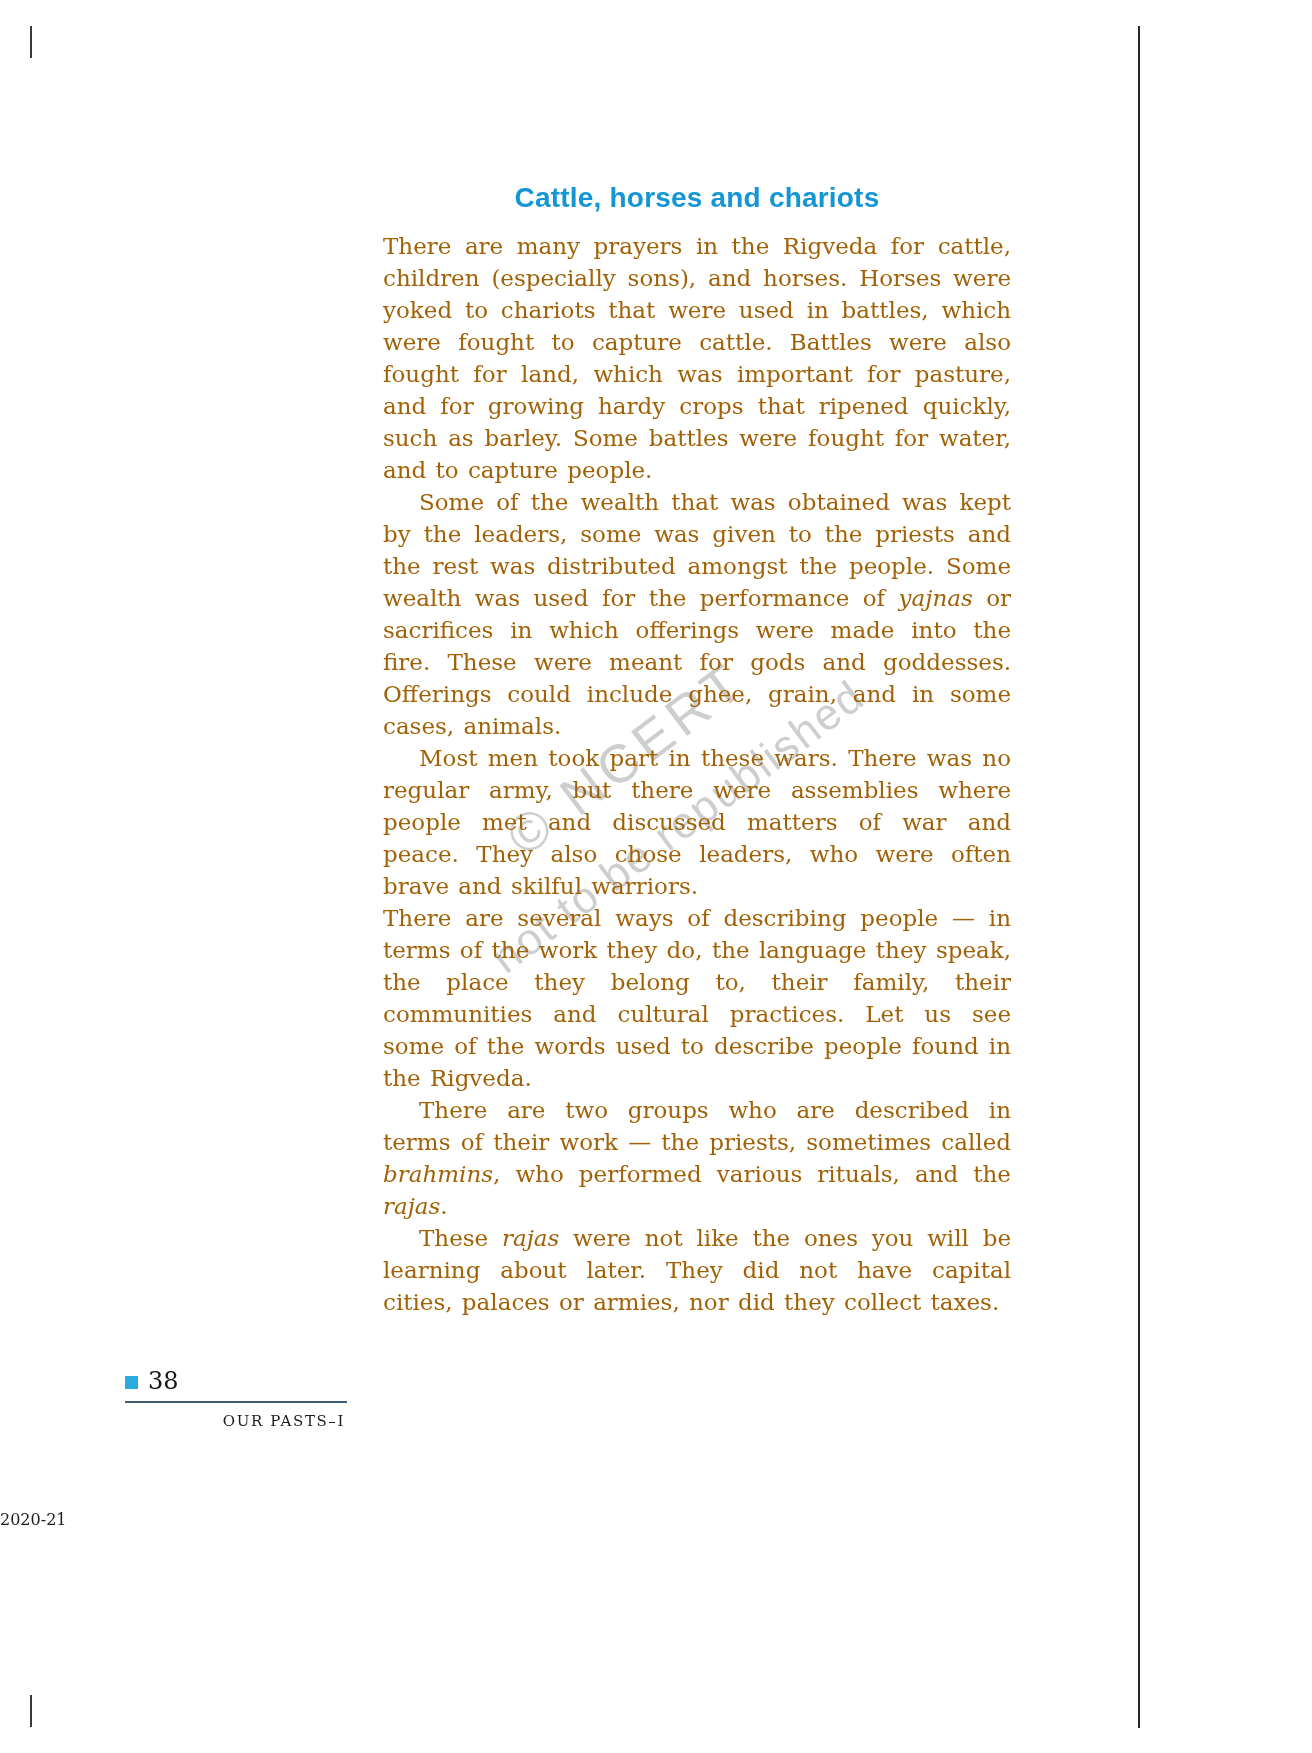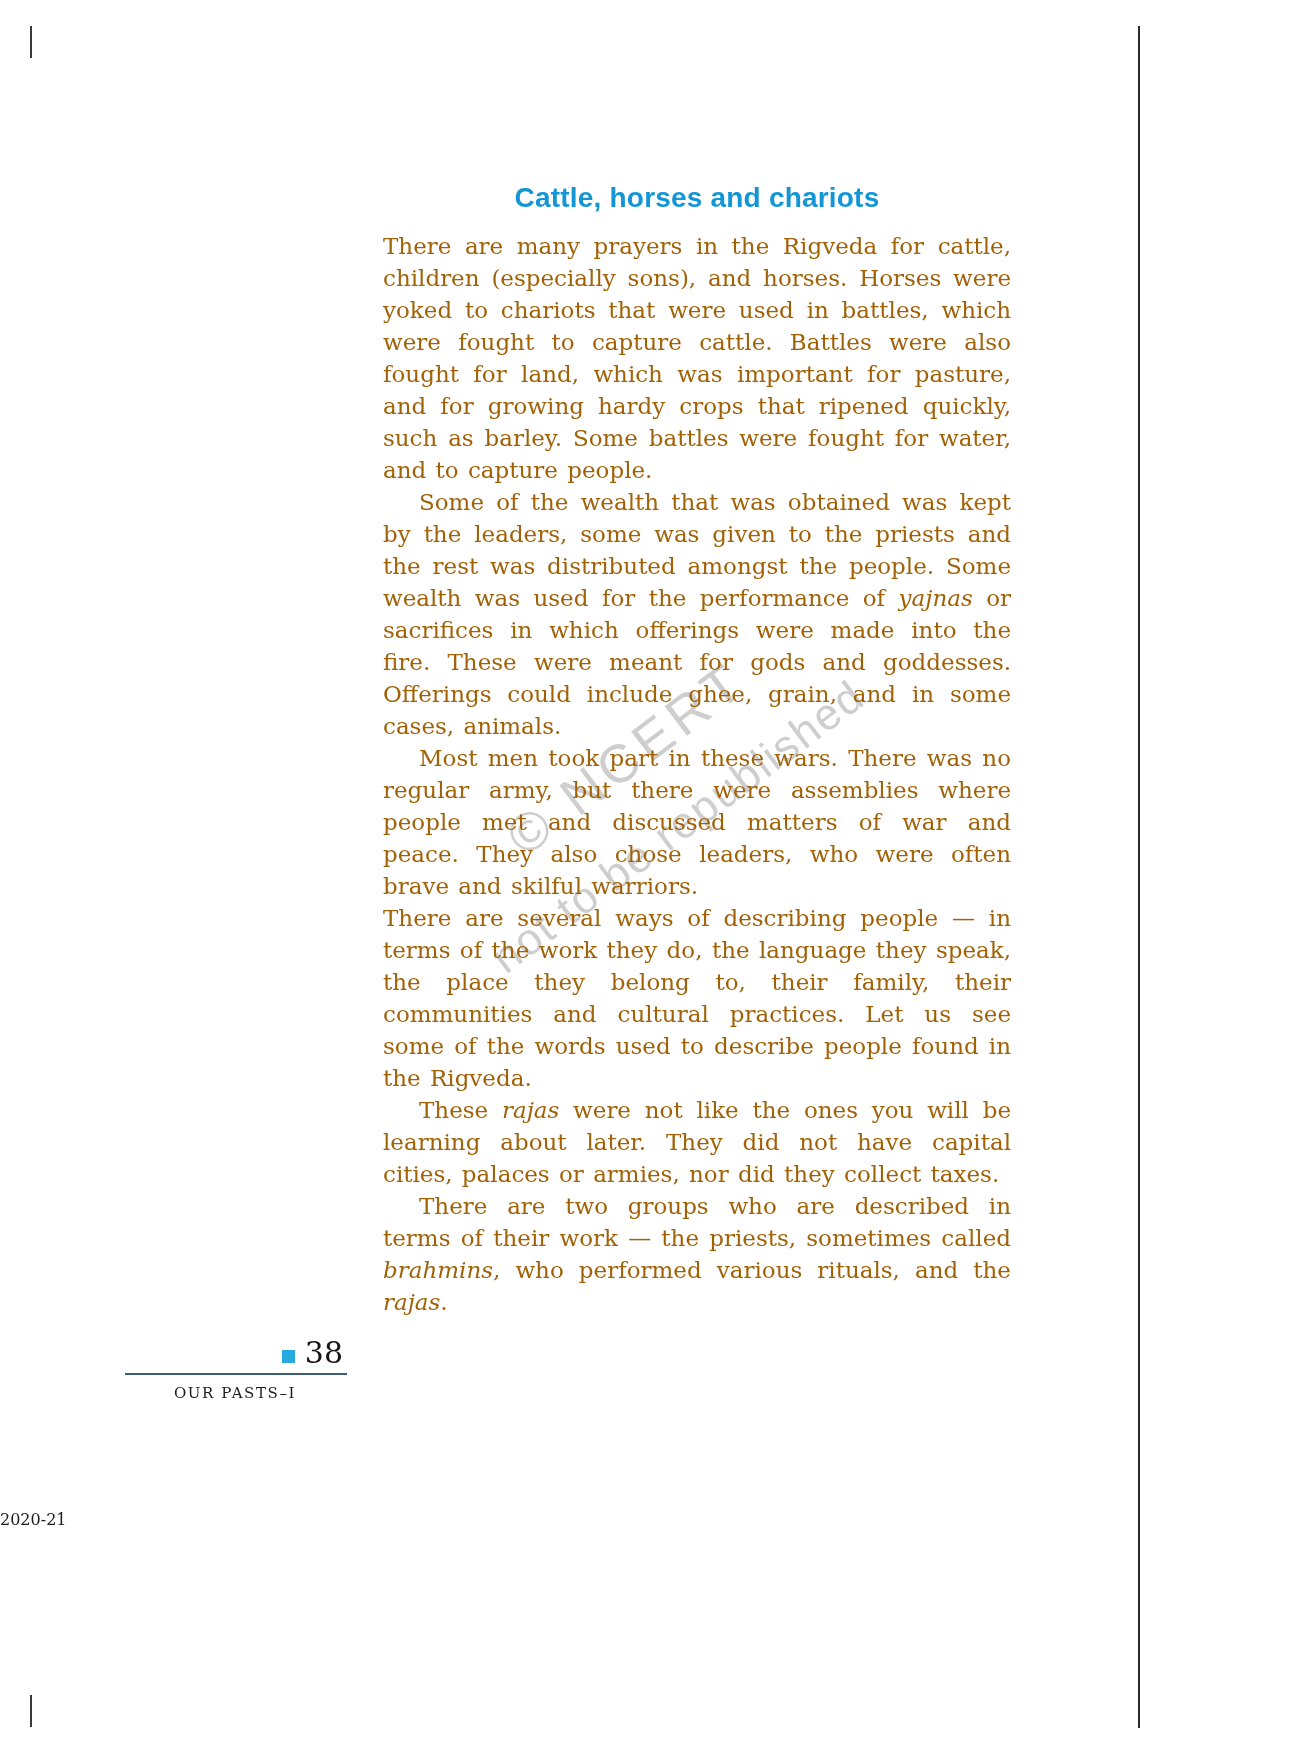--- a/index.html
+++ b/index.html
@@ -68,43 +68,43 @@
   .watermark .wm-line2 { font-size: 44px; letter-spacing: 2px; margin-top: 30px; }
 
   
   .pagenum-block {
     position: absolute;
     left: 125px;
     top: 1340px;
     width: 222px;
   }
   .pagenum-row {
-    text-align: right;
     padding-right: 4px;
-    font-size: 30px;
+    font-size: 24px;
     line-height: 26px;
+    margin-top: 28px;
   }
   .pagenum-square {
     display: inline-block;
     width: 13px;
     height: 13px;
     margin-right: 10px;
     background: #29abe2;
   }
   .pagenum-rule {
     height: 2px;
     background: #3a5possible;
     background: #3d5d77;
     margin-top: 7px;
   }
   .book-title {
     font-size: 15px;
     letter-spacing: 1.6px;
     margin-top: 9px;
-    text-align: center;
+    text-align: right;
     padding-right: 2px;
     color: #1c1c1c;
   }
 
   
   .edition {
     position: absolute;
     left: 0;
     top: 1510px;
     width: 1180px;
@@ -126,22 +126,22 @@
     <div class="wm-line1">© NCERT</div>
     <div class="wm-line2">not to be republished</div>
   </div>
 
   <main class="column">
       <h2 class="section-heading" style="color: rgb(20, 150, 213);">Cattle, horses and chariots</h2>
       <p class="body-para"><span>There are many prayers in the Rigveda for cattle, children (especially sons), and horses. Horses were yoked to chariots that were used in battles, which were fought to capture cattle. Battles were also fought for land, which was important for pasture, and for growing hardy crops that ripened quickly, such as barley. Some battles were fought for water, and to capture people.</span></p>
       <p class="body-para indent"><span>Some of the wealth that was obtained was kept by the leaders, some was given to the priests and the rest was distributed amongst the people. Some wealth was used for the performance of </span><em>yajnas</em><span> or sacrifices in which offerings were made into the fire. These were meant for gods and goddesses. Offerings could include ghee, grain, and in some cases, animals.</span></p>
       <p class="body-para indent"><span>Most men took part in these wars. There was no regular army, but there were assemblies where people met and discussed matters of war and peace. They also chose leaders, who were often brave and skilful warriors.</span></p>
       <p class="body-para"><span>There are several ways of describing people — in terms of the work they do, the language they speak, the place they belong to, their family, their communities and cultural practices. Let us see some of the words used to describe people found in the Rigveda.</span></p>
+      <p class="body-para indent"><span>There are two groups who are described in terms of their work — the priests, sometimes called </span><em>brahmins</em><span>, who performed various rituals, and the </span><em>rajas</em><span>.</span></p>
       <p class="body-para indent"><span>These </span><em>rajas</em><span> were not like the ones you will be learning about later. They did not have capital cities, palaces or armies, nor did they collect taxes.</span></p>
-      <p class="body-para indent"><span>There are two groups who are described in terms of their work — the priests, sometimes called </span><em>brahmins</em><span>, who performed various rituals, and the </span><em>rajas</em><span>.</span></p>
     </main>
 
   <div class="pagenum-block">
     <div class="pagenum-row">
       <span class="pagenum-square" style="background: rgb(41, 171, 226);"></span><span>38</span>
     </div>
     <div class="pagenum-rule" style="background: rgb(61, 93, 119);"></div>
     <div class="book-title">OUR PASTS–I</div>
   </div>
 

